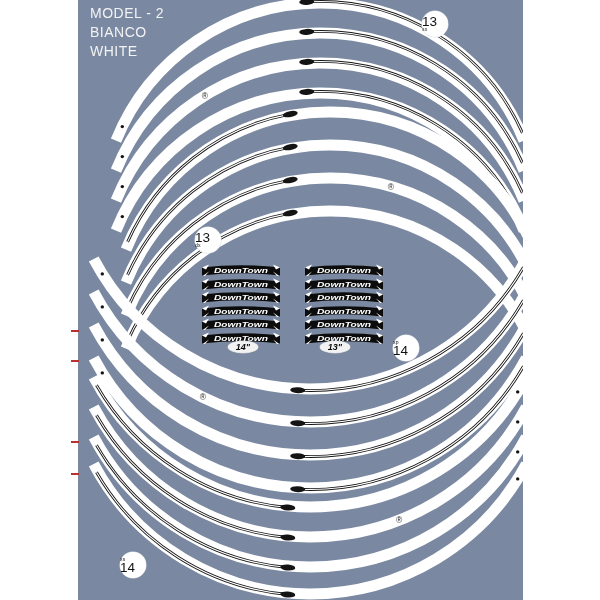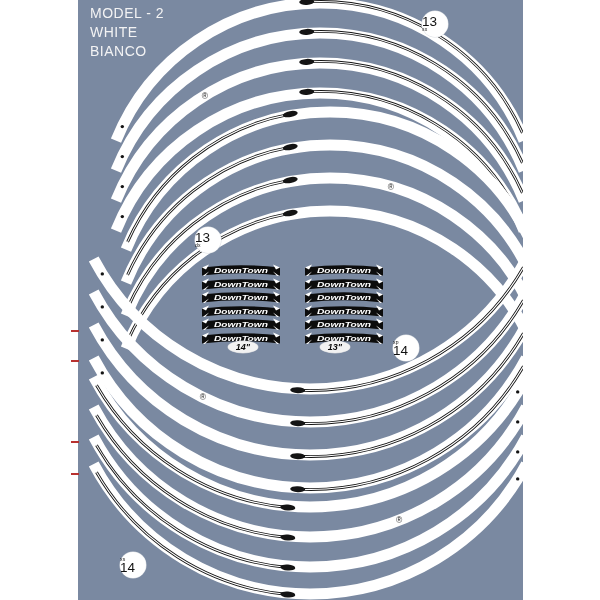--- a/index.html
+++ b/index.html
@@ -126,22 +126,22 @@
         <circle cx="517.7" cy="478.9" r="1.7" fill="#141414"></circle>
       </g>
       <rect x="71" y="330" width="8" height="2" fill="#b8312f"></rect>
       <rect x="71" y="360" width="8" height="2" fill="#b8312f"></rect>
       <rect x="71" y="441" width="8" height="2" fill="#b8312f"></rect>
       <rect x="71" y="473" width="8" height="2" fill="#b8312f"></rect>
     </svg>
 
   <div class="header">
     <div>MODEL - 2</div>
+    <div>BIANCO</div>
     <div>WHITE</div>
-    <div>BIANCO</div>
   </div>
 
   <div class="badge b13sx">
     <span class="bnum">13</span>
     <span class="bsub">sx</span>
   </div>
 
   <div class="badge b13dx">
     <span class="bnum">13</span>
     <span class="bsub">dx</span>

